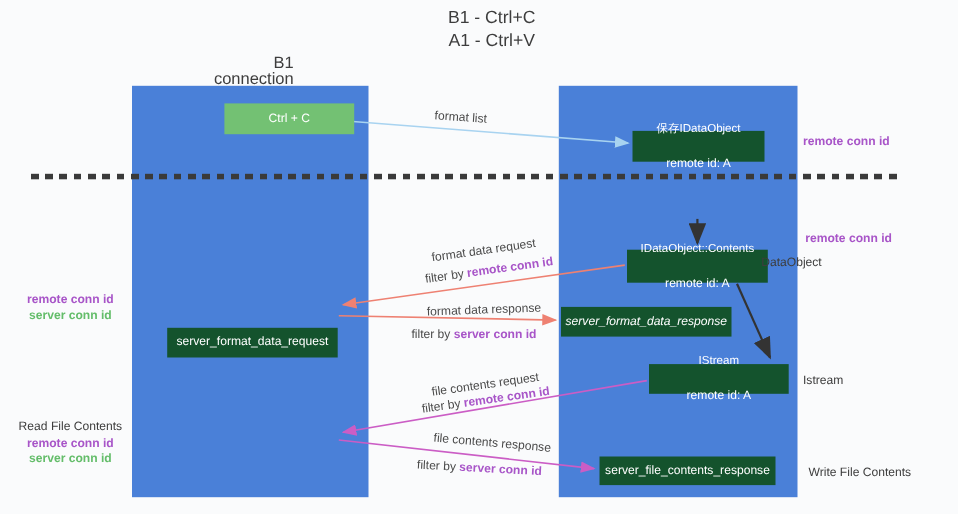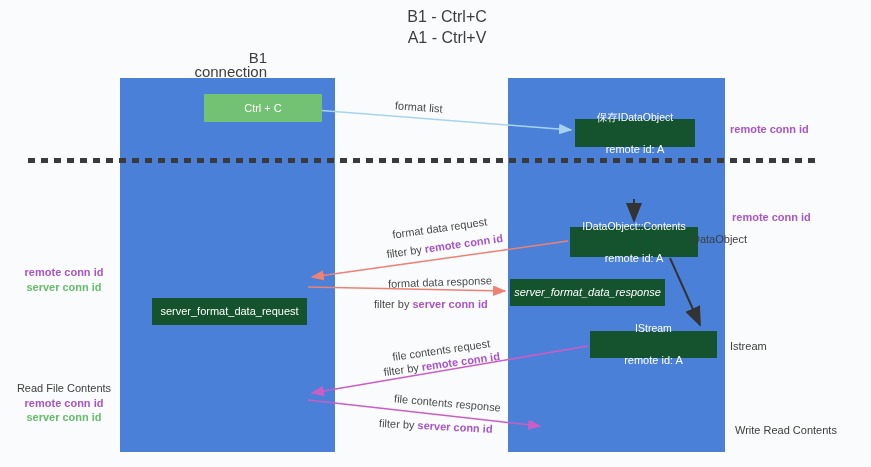--- a/index.html
+++ b/index.html
@@ -107,20 +107,23 @@
   <div class="node orange" style="left:510px; top:279px; width:155px; height:27px;font-style:italic;">
     <div>server_format_data_response</div>
   </div>
 
   <div class="node orange twoline" style="left:590px; top:331px; width:127px; height:27px;">
     <div>IStream</div>
     <div class="l2">remote id: A</div>
   </div>
 
 
+  <div class="node orange" style="left:545px; top:415px; width:160px; height:26px;">
+    <div>server_file_contents_response</div>
+  </div>
 
   <div class="flowlbl" style="left:395px; top:101px; transform:rotate(4deg);">format list</div>
 
   <div class="flowlbl" style="left:392px; top:222px; transform:rotate(-8deg);">format data request</div>
   <div class="flowlbl" style="left:386px; top:240px; transform:rotate(-8deg);">
     <span class="pfx">filter by</span><span class="purple">remote conn id</span>
   </div>
 
   <div class="flowlbl" style="left:388px; top:276px; transform:rotate(-2deg);">format data response</div>
   <div class="flowlbl" style="left:374px; top:298px;">
@@ -134,21 +137,21 @@
 
   <div class="flowlbl" style="left:394px; top:397px; transform:rotate(5deg);">file contents response</div>
   <div class="flowlbl" style="left:379px; top:420px; transform:rotate(3deg);">
     <span class="pfx">filter by</span><span class="purple">server conn id</span>
   </div>
 
   <div class="lbl purple" style="left:730px; top:123px;">remote conn id</div>
   <div class="lbl purple" style="left:732px; top:211px;">remote conn id</div>
   <div class="lbl" style="left:692px; top:233px;">DataObject</div>
   <div class="lbl" style="left:730px; top:340px;">Istream</div>
-  <div class="lbl" style="left:735px; top:424px;">Write Read Contents</div>
+  <div class="lbl" style="left:735px; top:424px;">Write File Contents</div>
 
   <div class="leftgroup" style="top:265px;">
     <div class="purple">remote conn id</div>
     <div class="greentxt">server conn id</div>
   </div>
 
   <div class="leftgroup" style="top:381px;">
     <div style="color:#3d3d3d;">Read File Contents</div>
     <div class="purple">remote conn id</div>
     <div class="greentxt">server conn id</div>

